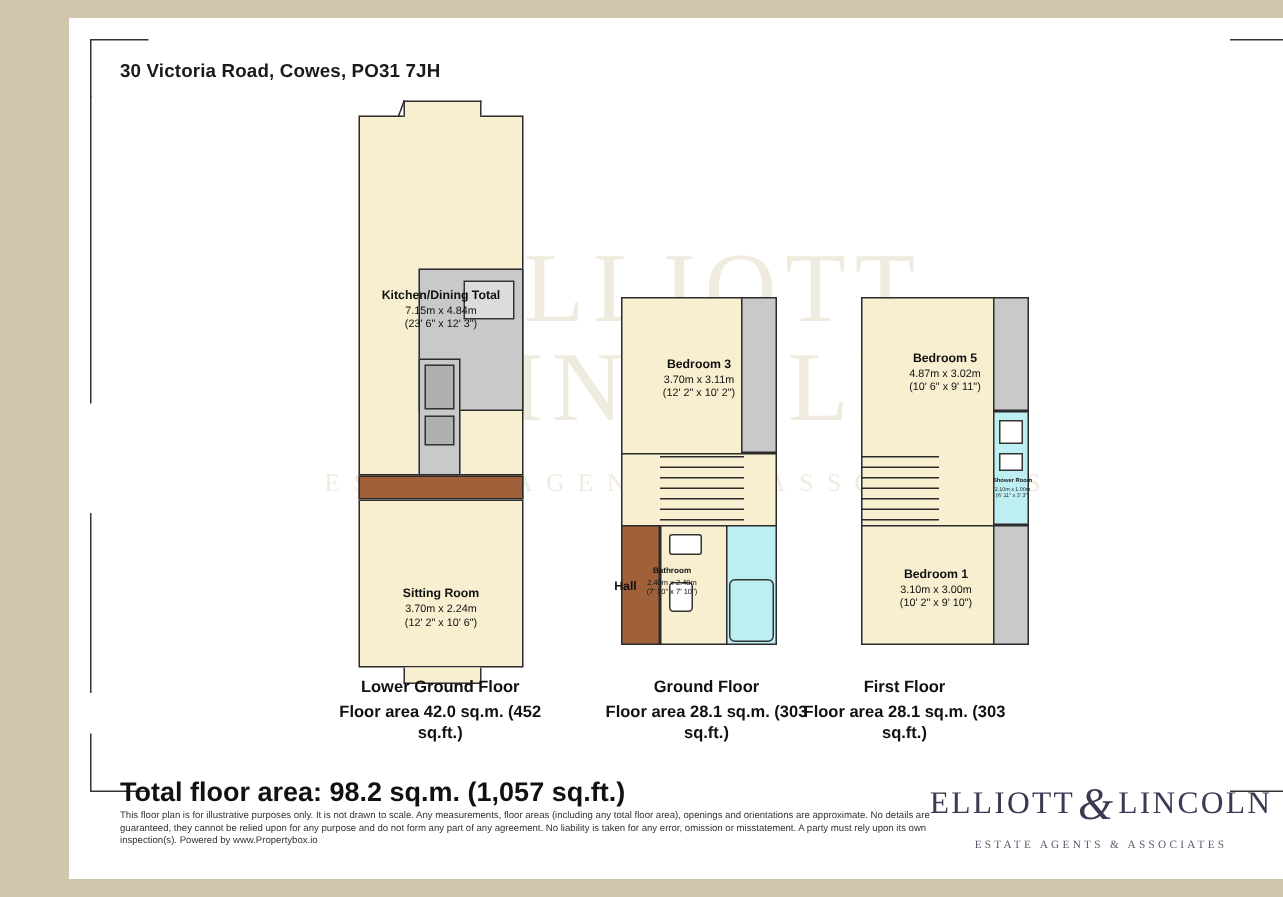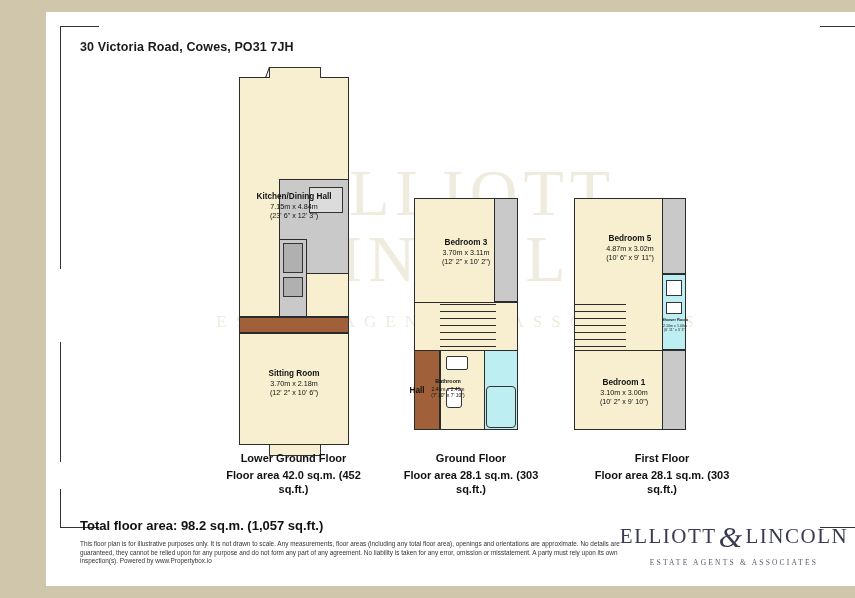--- a/index.html
+++ b/index.html
@@ -92,21 +92,21 @@
     font-size: 11px;
     color: #111;
   }
   .floorcap .t { font-weight: bold; display: block; margin-bottom: 4px; }
   .floorcap .a { font-weight: bold; display: block; line-height: 14px; }
 
   .total {
     position: absolute;
     left: 34px;
     top: 506px;
-    font-size: 13px;
+    font-size: 18px;
     font-weight: bold;
     color: #111;
   }
   .disclaimer {
     position: absolute;
     left: 34px;
     top: 528px;
     width: 560px;
     font-size: 6.4px;
     line-height: 8.6px;
@@ -179,27 +179,27 @@
     <div class="fix" style="left:52px; top:210px; width:20px; height:20px; background:#b0b0b0;"></div>
     <div class="fix" style="left:78px; top:120px; width:34px; height:26px; background:#dcdcdc;"></div>
 
     <div class="room wood" style="left:8px; top:250px; width:110px; height:16px;"></div>
 
     <div class="room" style="left:8px; top:266px; width:110px; height:112px;"></div>
 
     <div class="fix" style="left:38px; top:378px; width:52px; height:11px; background:#f7efd0; border-top:none;"></div>
 
     <div class="lbl" style="left:-7px; top:125px;">
-      <span class="nm">Kitchen/Dining Hall</span>
+      <span class="nm">Kitchen/Dining Total</span>
       <span>7.15m x 4.84m</span><br>
       <span>(23' 6" x 12' 3")</span>
     </div>
-    <div class="lbl" style="left:-7px; top:302px;">
+    <div class="lbl" style="left:-7px; top:324px;">
       <span class="nm">Sitting Room</span>
-      <span>3.70m x 2.18m</span><br>
+      <span>3.70m x 2.24m</span><br>
       <span>(12' 2" x 10' 6")</span>
     </div>
   </div>
 
   <div class="floorcap" style="left:180px; top:440px; width:135px;">
     <span class="t">Lower Ground Floor</span>
     <span class="a">Floor area 42.0 sq.m. (452 sq.ft.)</span>
   </div>
 
   <div class="plan" style="left:360px; top:178px; width:130px; height:250px;">
@@ -278,21 +278,21 @@
       <span>3.10m x 3.00m</span><br>
       <span>(10' 2" x 9' 10")</span>
     </div>
     <div class="lbl small" style="left:39px; top:128px; width:140px; font-size:3.6px; line-height:4.6px; color:#222;">
       <span class="nm" style="font-size:3.9px">Shower Room</span>
       <span>2.10m x 1.00m</span><br>
       <span>(6' 11" x 3' 3")</span>
     </div>
   </div>
 
-  <div class="floorcap" style="left:546px; top:440px; width:140px;">
+  <div class="floorcap" style="left:487px; top:440px; width:140px;">
     <span class="t">First Floor</span>
     <span class="a">Floor area 28.1 sq.m. (303 sq.ft.)</span>
   </div>
 
   <div class="total">Total floor area: 98.2 sq.m. (1,057 sq.ft.)</div>
   <div class="disclaimer">This floor plan is for illustrative purposes only. It is not drawn to scale. Any measurements, floor areas (including any total floor area), openings and orientations are approximate. No details are guaranteed, they cannot be relied upon for any purpose and do not form any part of any agreement. No liability is taken for any error, omission or misstatement. A party must rely upon its own inspection(s). Powered by www.Propertybox.io</div>
 
   <div class="logo">
     <div class="nm">
       <span>ELLIOTT</span><span class="ampr">&amp;</span><span>LINCOLN</span>

